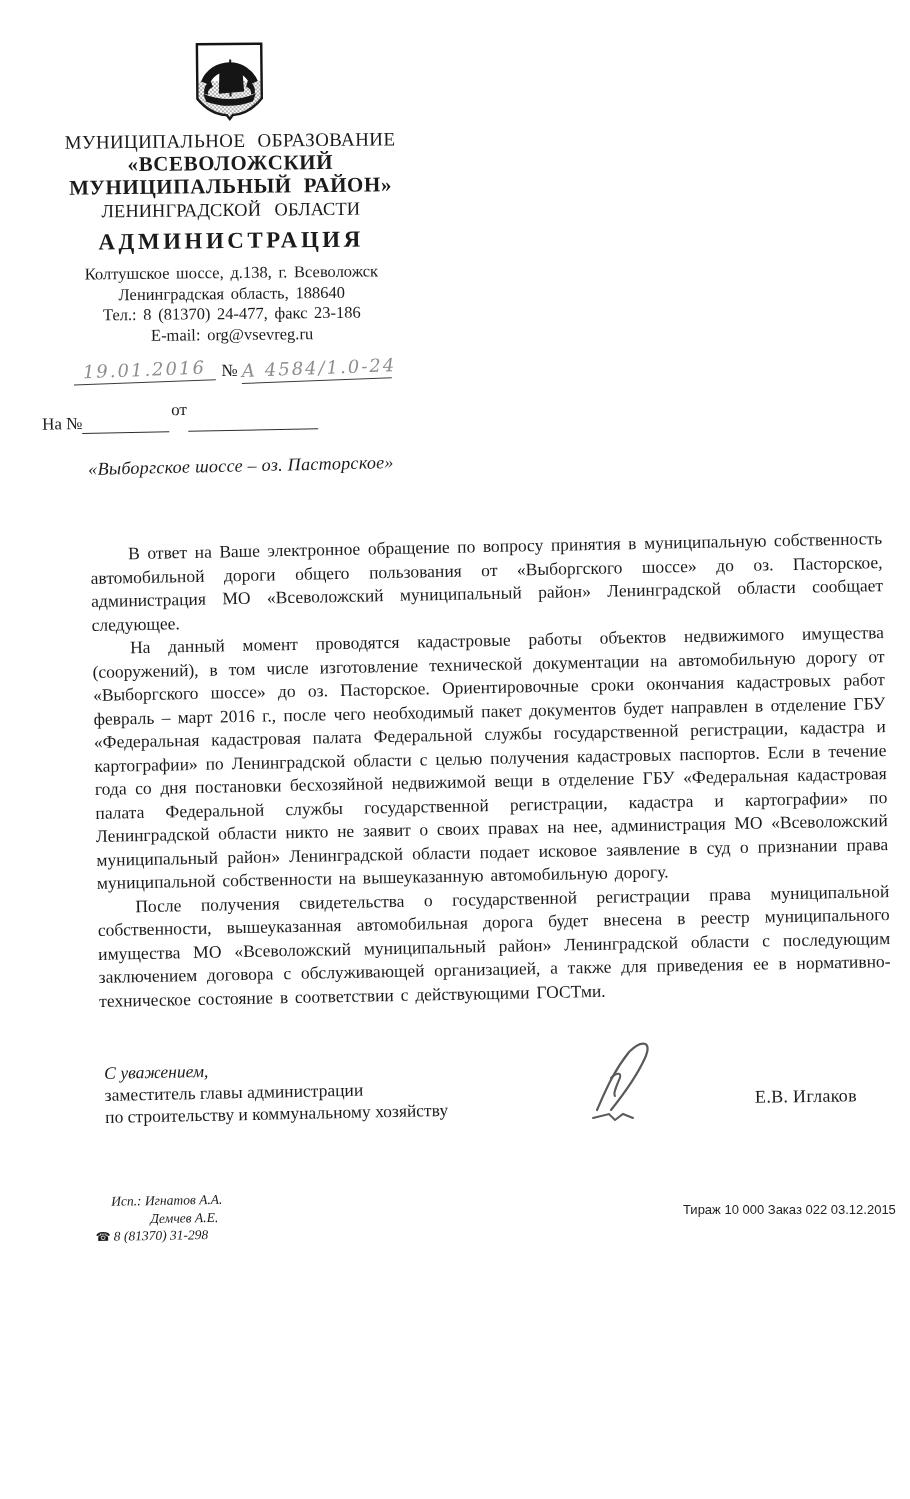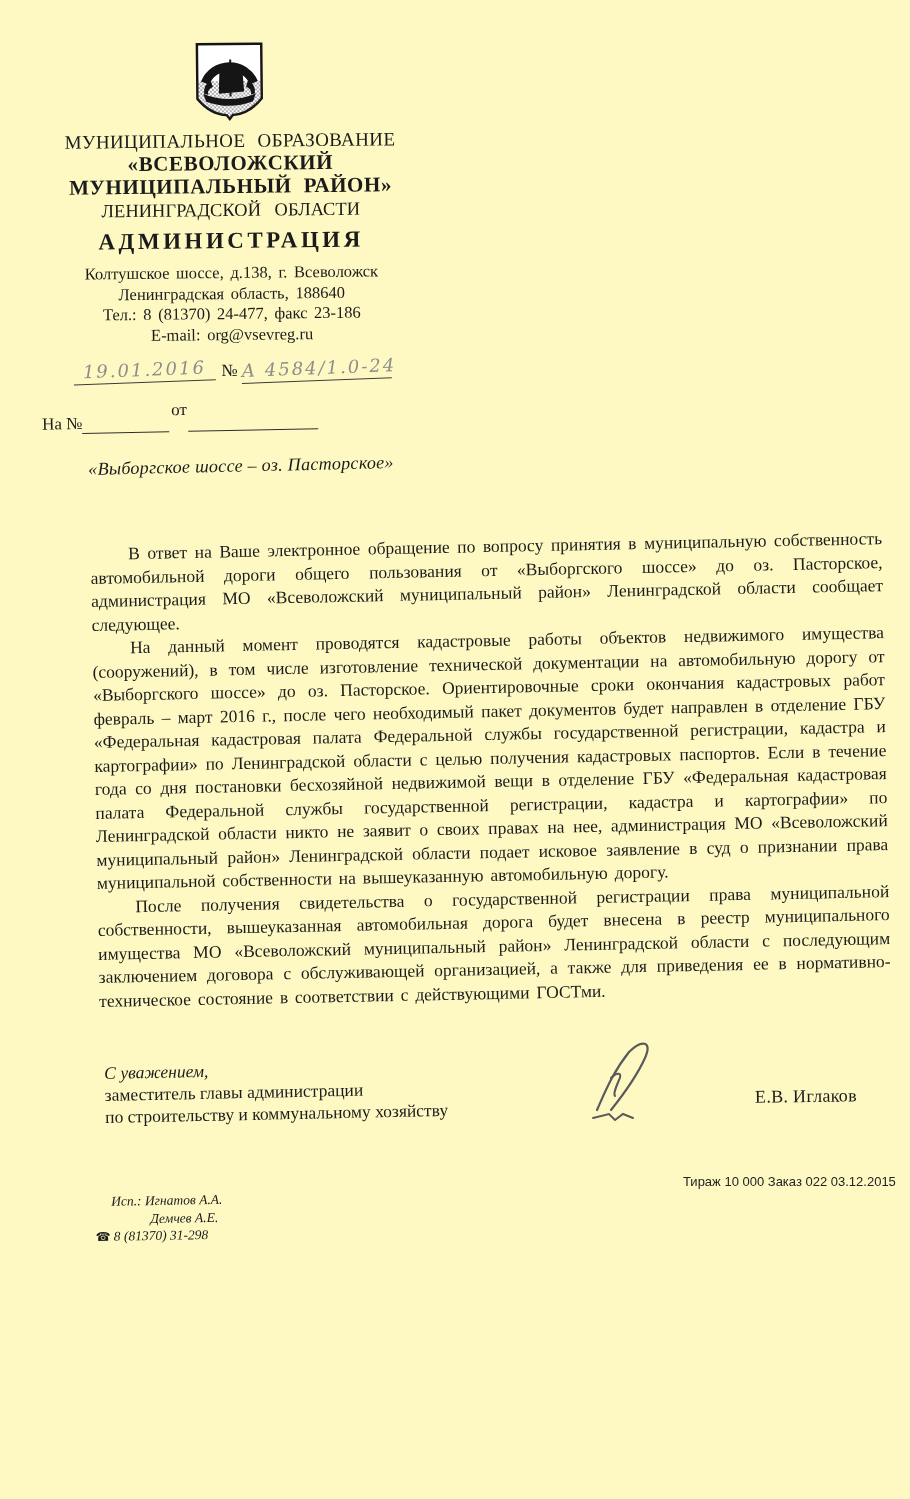--- a/index.html
+++ b/index.html
@@ -1,20 +1,20 @@
 <!DOCTYPE html>
 <html lang="ru"><head>
 <meta charset="utf-8">
 <style>
   html,body{margin:0;padding:0;background:#e9e9e9;}
   .page{
     position:relative;
     width:910px;height:1499px;
     margin:0 auto;
-    background:#fef9c3;
+    background:#ffffff;
     font-family:"Liberation Serif", serif;
     color:#1b1b1b;
     overflow:hidden;
   }
 
   
   .letterhead{
     position:absolute;left:28px;top:40px;width:402px;
     text-align:center;
     transform:rotate(-0.6deg);
@@ -106,21 +106,21 @@
     font-size:13.5px;font-style:italic;line-height:17.5px;
     transform:rotate(-1deg);
     transform-origin:0 0;
     white-space:nowrap;
   }
   .exec-l1{padding-left:16px;}
   .exec-l2{padding-left:55px;}
   .exec-phone{font-style:italic;}
   .phone-glyph{font-style:normal;font-size:12px;margin-right:3px;}
   .footer-print{
-    position:absolute;left:683px;top:1174px;
+    position:absolute;left:683px;top:1202px;
     font-family:"Liberation Sans", sans-serif;
     font-size:13px;color:#222;
     white-space:nowrap;
   }
 </style>
 </head>
 <body>
 
 <div class="page">
 

